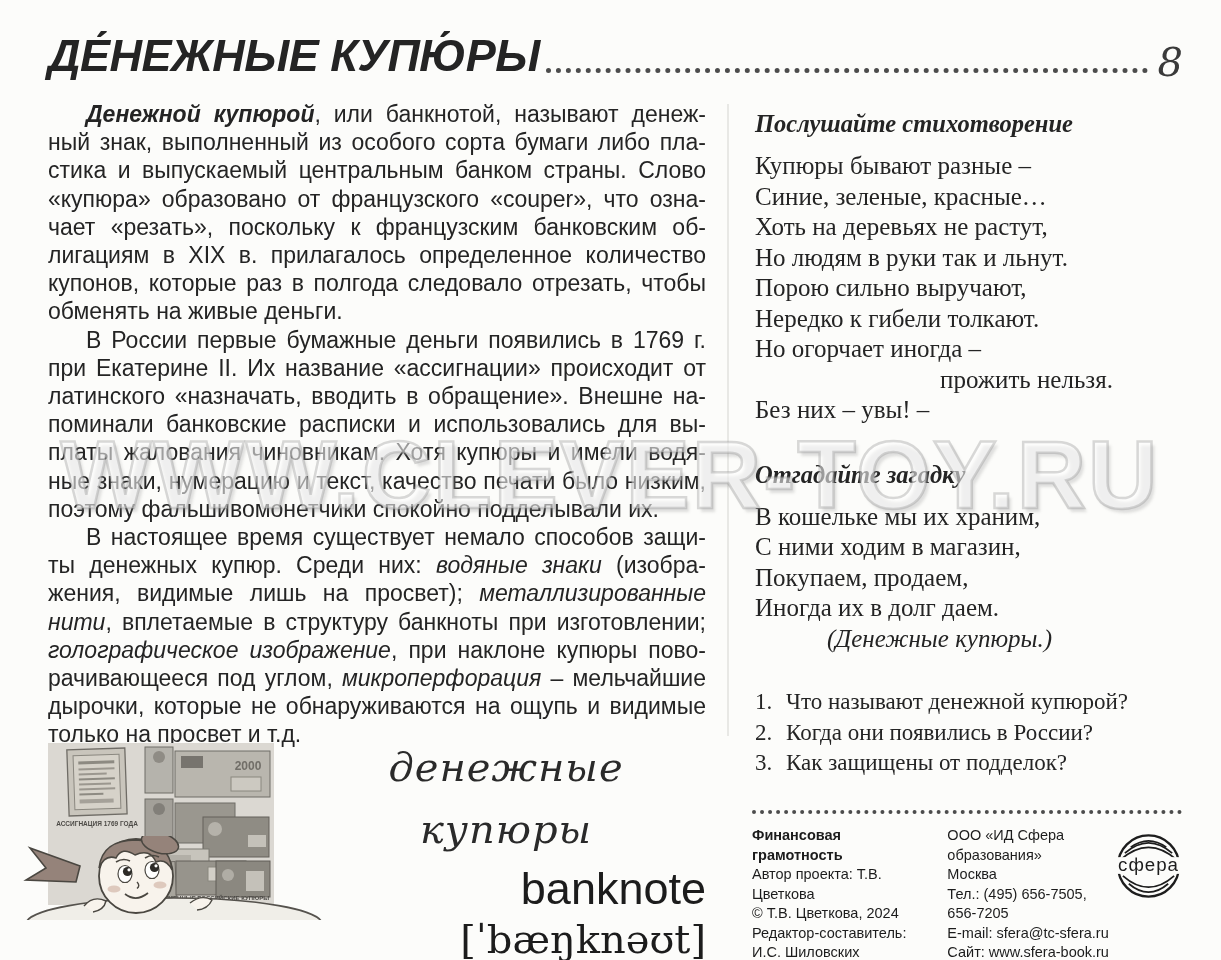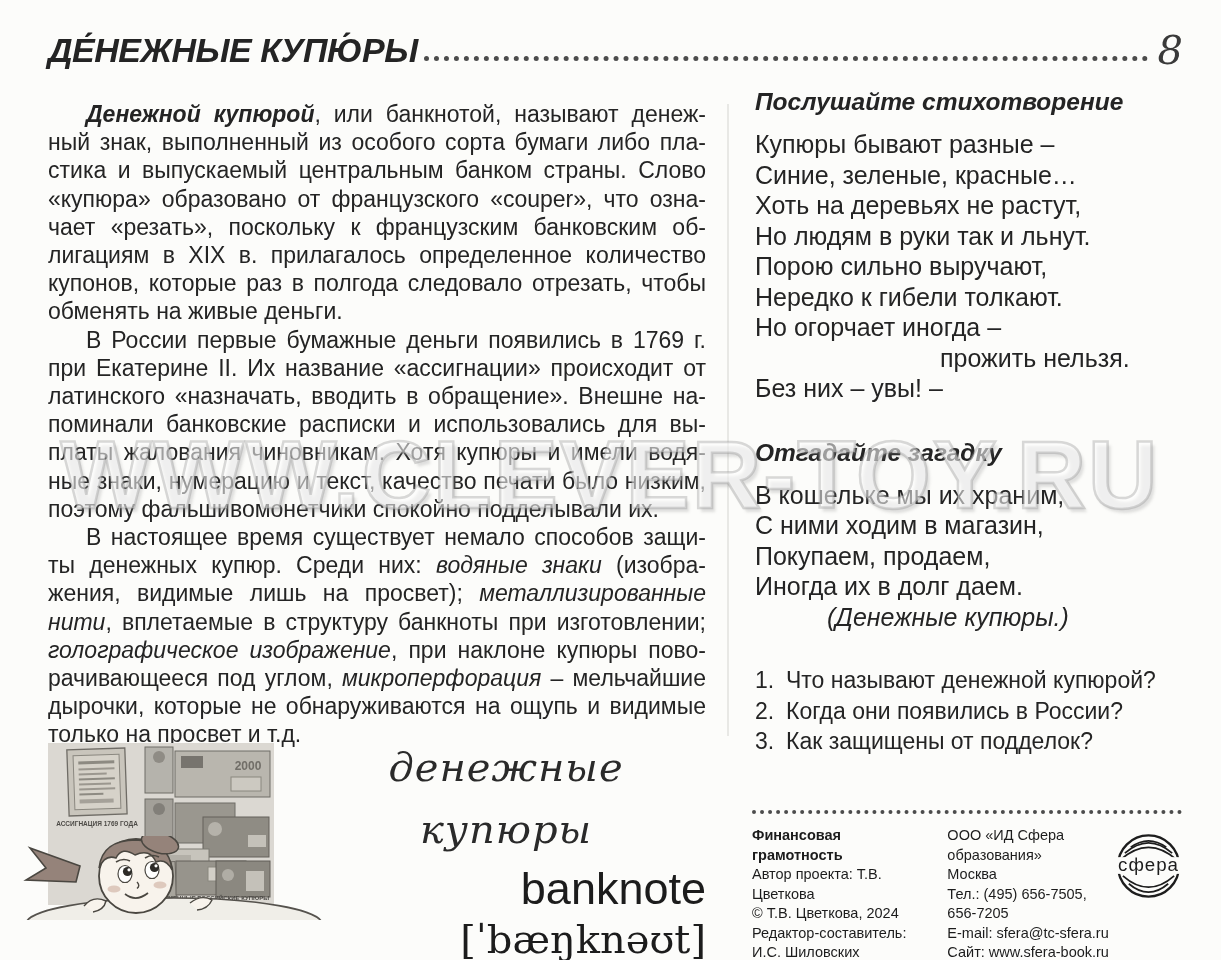--- a/index.html
+++ b/index.html
@@ -6,39 +6,39 @@
   body{
     width:1221px;height:960px;position:relative;overflow:hidden;
     background:#fcfcfa;color:#1e1e1e;
     font-family:"Liberation Sans",sans-serif;
   }
   .page{position:absolute;inset:0;}
 
   
   .header{position:absolute;left:48px;right:38px;top:30px;display:flex;align-items:flex-end;}
   .title{
-    font-size:34px;font-weight:bold;font-style:italic;letter-spacing:-.5px;
+    font-size:45px;font-weight:bold;font-style:italic;letter-spacing:-.5px;
     white-space:nowrap;color:#242424;
   }
   .leader{flex:1;height:0;border-bottom:5px dotted #4c4c4c;margin:0 10px 9px 6px;}
   .page-num{
     font-family:"DejaVu Serif",serif;font-style:italic;font-size:40px;
     color:#3a3a3a;line-height:40px;
   }
 
   
   .col-left{
     position:absolute;left:48px;top:100px;width:658px;
     font-size:23px;line-height:28.2px;text-align:justify;color:#242424;
   }
   .col-left p{margin:0;text-indent:38px;}
   .lead-in{font-weight:bold;font-style:italic;}
   .col-divider{position:absolute;left:727px;top:104px;height:632px;width:2px;background:rgba(90,90,85,.12);}
 
-  .col-right{position:absolute;left:755px;top:88px;width:430px;color:#242424;}
+  .col-right{position:absolute;left:755px;top:110px;width:430px;color:#242424;font-family:Liberation Serif, serif;}
   .section-h{font-size:24.5px;font-weight:bold;font-style:italic;margin:0 0 13px 0;}
   .line{font-size:25px;line-height:30.5px;}
   .poem-indent{padding-left:185px;}
   .riddle-answer{font-style:italic;padding-left:72px;}
   .sec-poem{margin-top:0;}
   .sec-riddle{margin-top:35px;}
   .sec-questions{margin-top:33px;}
   .q-row{display:flex;font-size:23px;line-height:30.5px;}
   .q-num{flex:none;width:31px;}
 

